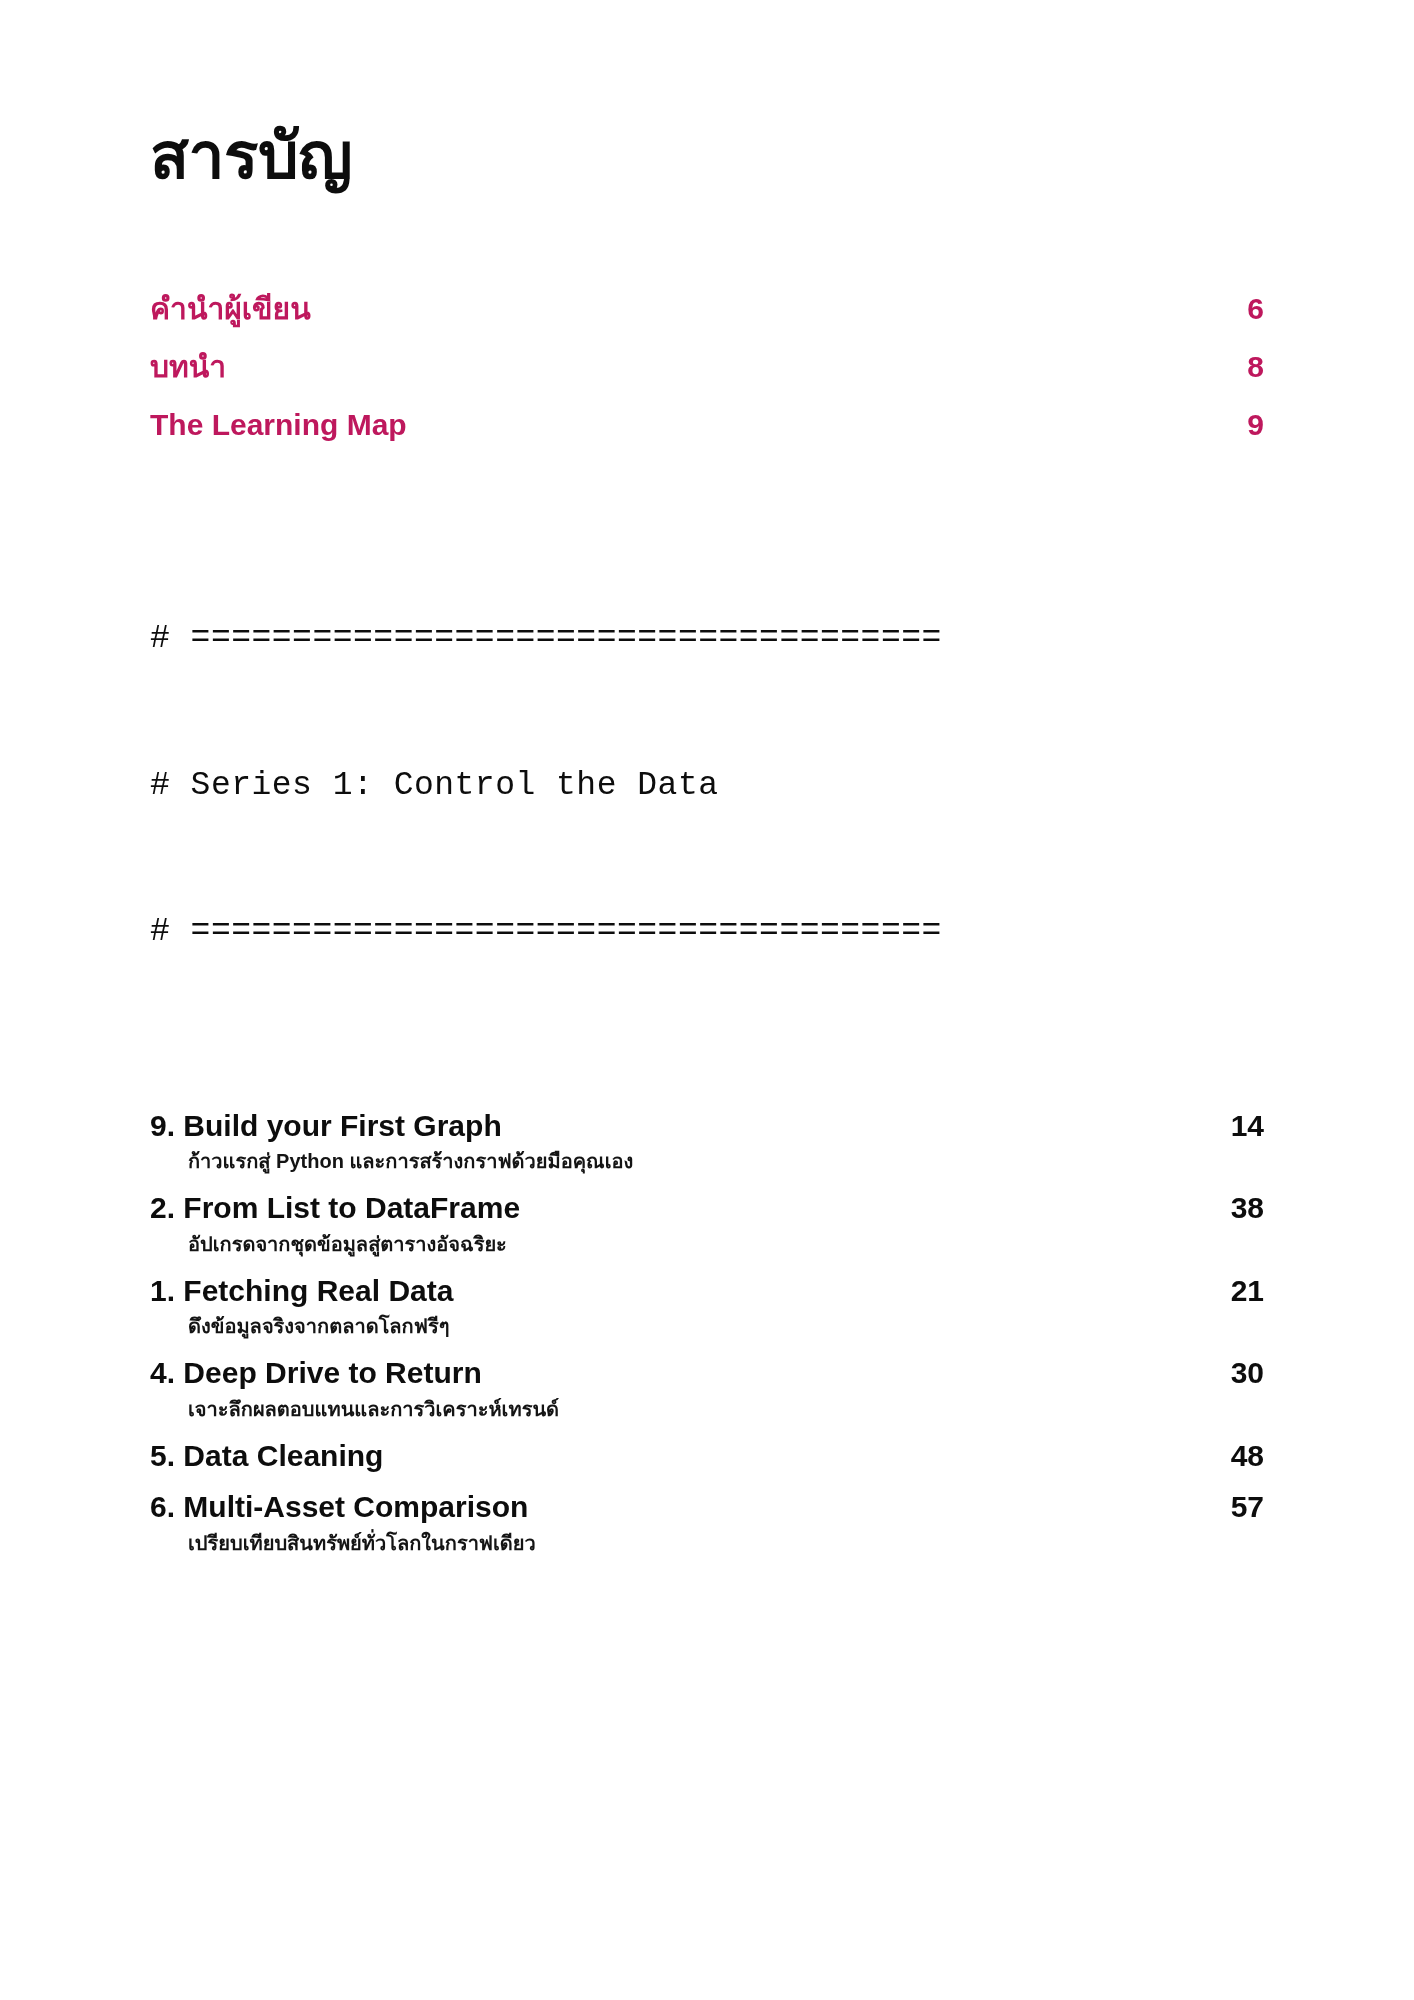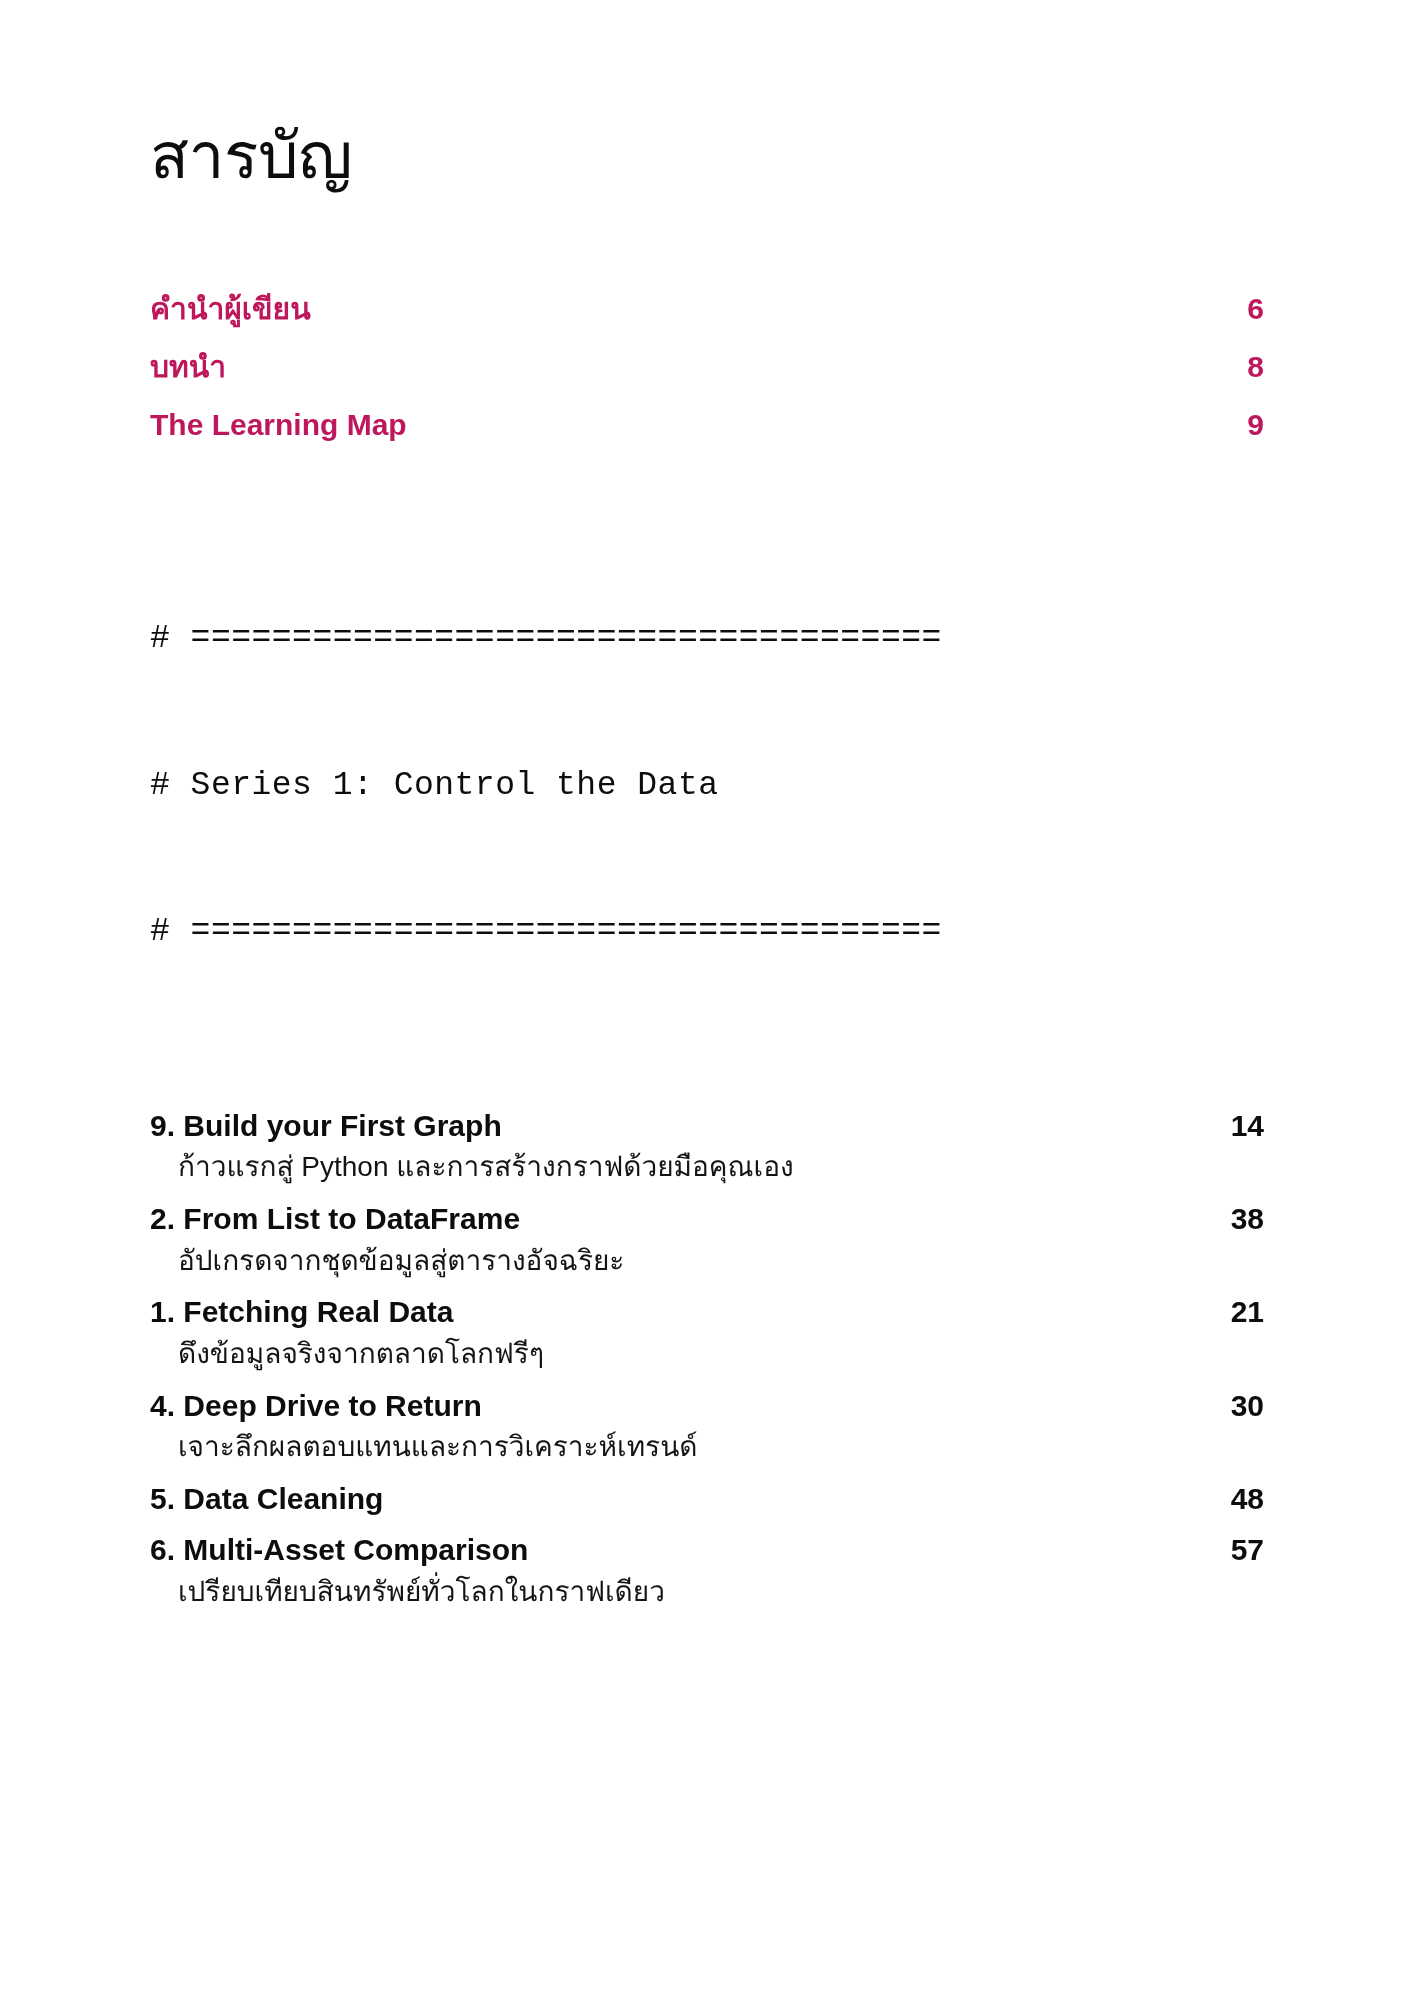--- a/index.html
+++ b/index.html
@@ -21,21 +21,21 @@
     box-sizing: border-box;
     padding: 0 150px;
     background: #ffffff;
   }
 
   
   .toc-title {
     margin: 0;
     padding-top: 120px;
     font-size: 64px;
-    font-weight: normal;
+    font-weight: bold;
     letter-spacing: -0.5px;
     line-height: 1.15;
     color: #0d0d0d;
   }
 
   
   .front-matter {
     margin-top: 100px;
   }
   .front-row {
@@ -92,23 +92,23 @@
   .chapter-head .ch-title {
     white-space: nowrap;
   }
   .chapter-head .ch-page {
     white-space: nowrap;
     text-align: right;
     min-width: 52px;
   }
   .chapter-sub {
     margin-top: 4px;
-    margin-left: 28px;
-    font-size: 28px;
-    font-weight: normal;
+    margin-left: 38px;
+    font-size: 20px;
+    font-weight: bold;
     line-height: 1.35;
     color: #141414;
   }
 </style>
 </head>
 <body>
 
 <div class="page">
 
   <h1 class="toc-title">สารบัญ</h1>

